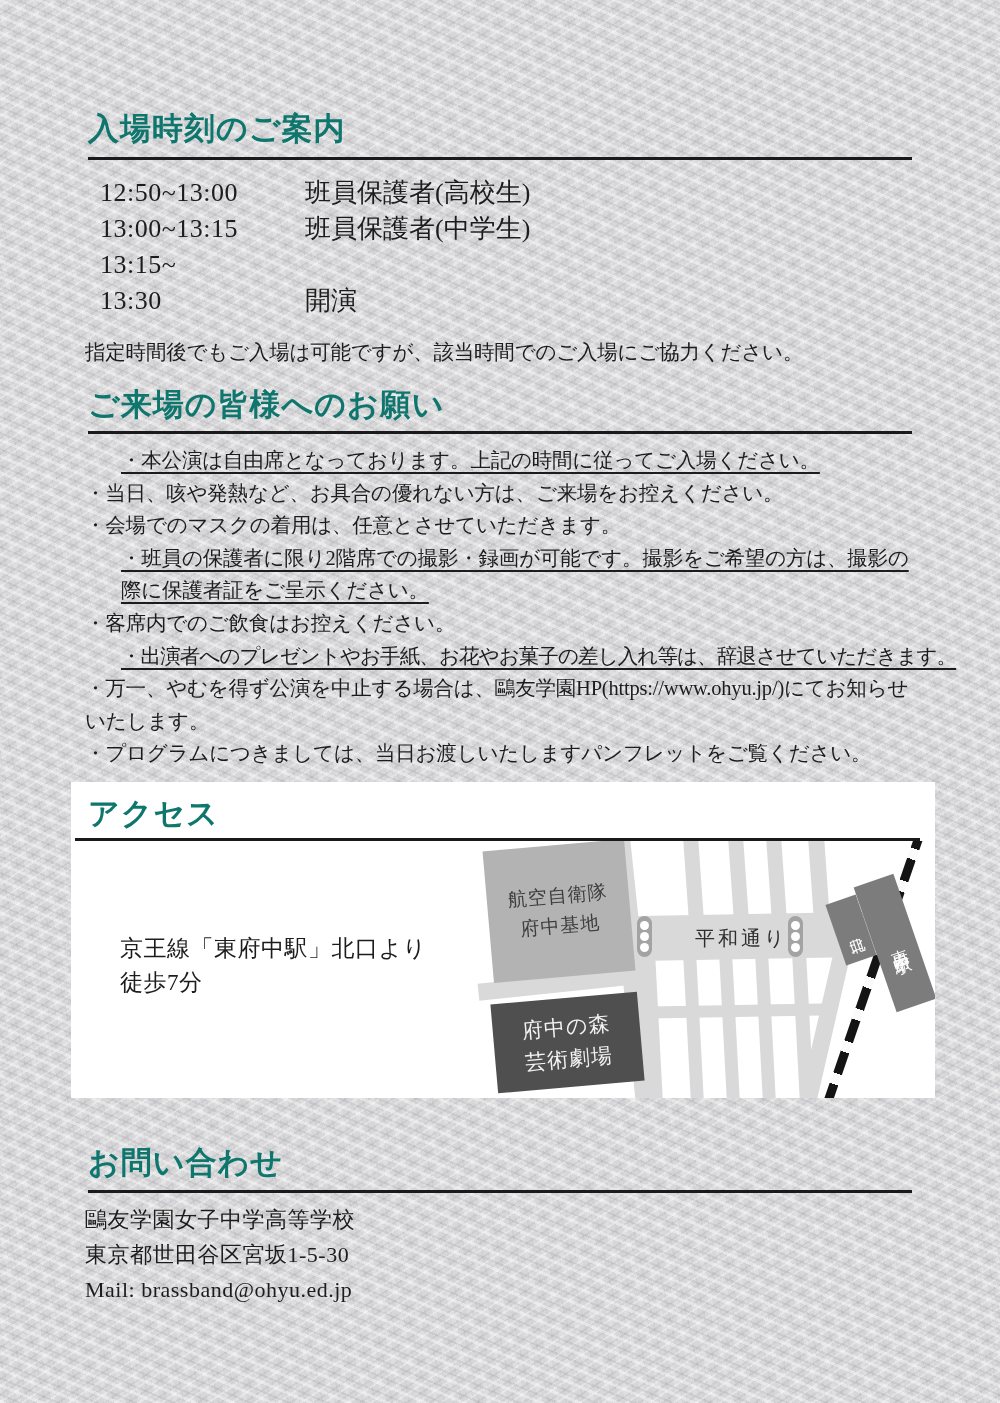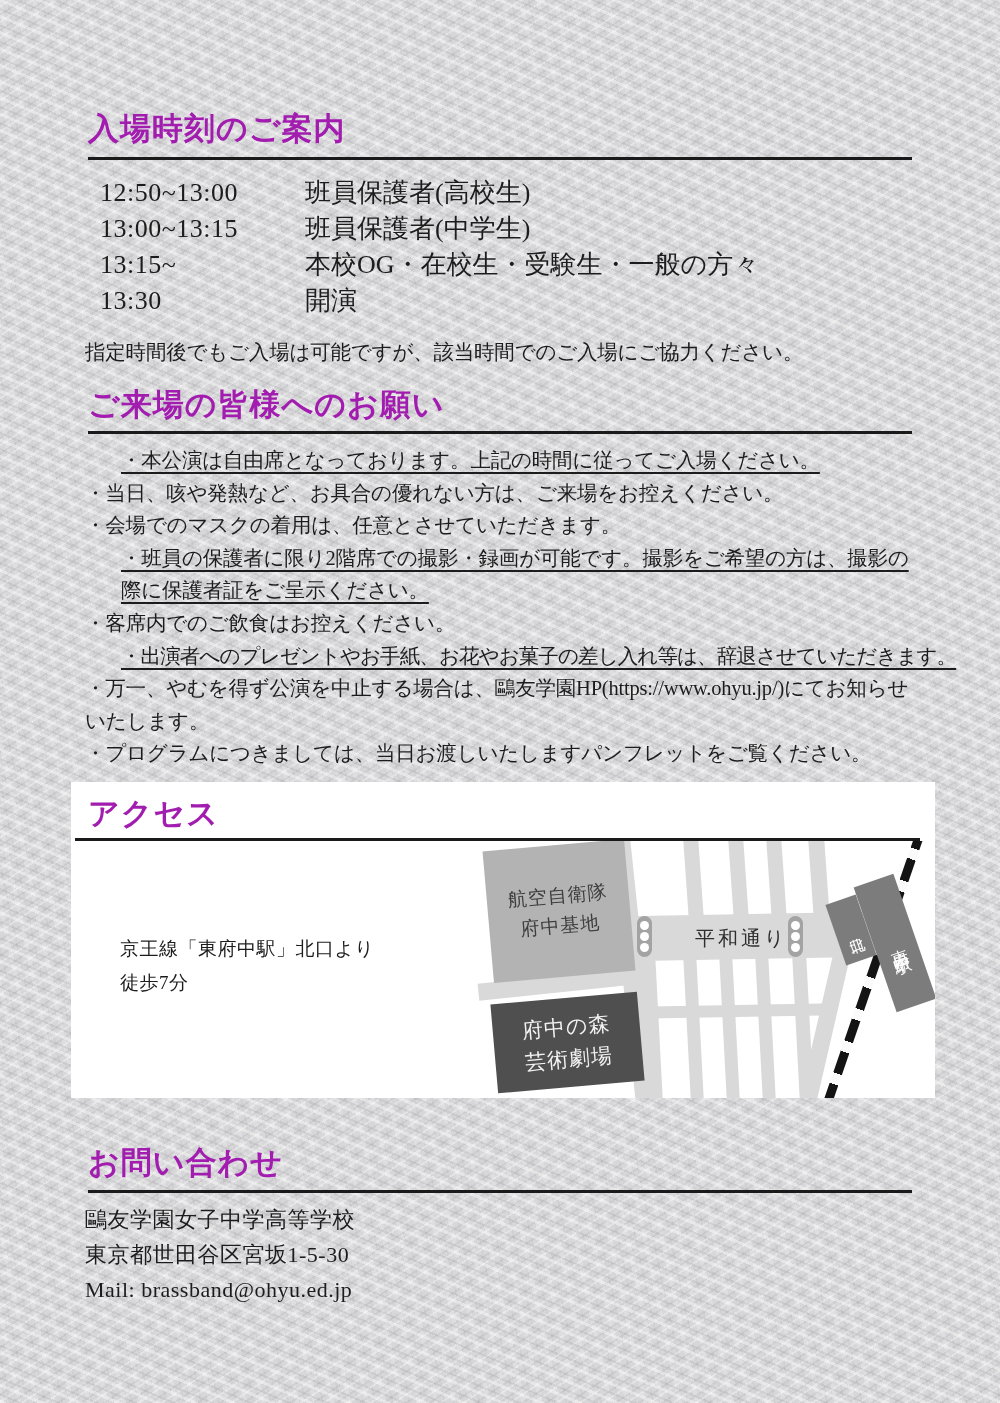--- a/index.html
+++ b/index.html
@@ -7,34 +7,34 @@
     width:1000px;height:1403px;position:relative;overflow:hidden;
     font-family:"Liberation Serif","DejaVu Serif",serif;
     color:#1c1c1c;
     background-color:#d7d7d9;
     background-image:
       repeating-linear-gradient(23deg, rgba(255,255,255,.38) 0 3px, rgba(0,0,0,0) 3px 7px, rgba(118,118,124,.13) 7px 9px, rgba(0,0,0,0) 9px 15px),
       repeating-linear-gradient(-34deg, rgba(255,255,255,.30) 0 2px, rgba(0,0,0,0) 2px 6px, rgba(110,110,116,.10) 6px 8px, rgba(0,0,0,0) 8px 13px),
       repeating-linear-gradient(78deg, rgba(235,235,238,.35) 0 4px, rgba(0,0,0,0) 4px 9px, rgba(140,140,146,.08) 9px 11px, rgba(0,0,0,0) 11px 17px);
   }
   .abs{position:absolute;}
-  h2{margin:0;font-size:31px;font-weight:700;letter-spacing:1px;color:#a21caf;line-height:1.2;}
+  h2{margin:0;font-size:31px;font-weight:700;letter-spacing:1px;color:#0f766e;line-height:1.2;}
   .rule{position:absolute;height:2.5px;background:#1a1a1a;}
   
   .sched-row{display:flex;line-height:36px;font-size:26px;}
   .sched-time{width:205px;letter-spacing:.5px;}
   .note{font-size:20.5px;letter-spacing:-0.2px;margin-top:16px;}
   
   .req{font-size:20.5px;line-height:32.6px;letter-spacing:-0.2px;width:828px;}
   .req .line{min-height:32.6px;}
   .u{text-decoration:underline;text-underline-offset:5px;text-decoration-thickness:1.5px;margin-left:36px;}
   .nowrap{white-space:nowrap;letter-spacing:-0.9px;}
   
   .access-box{position:absolute;left:71px;top:782px;width:864px;height:316px;background:#ffffff;}
-  .walk{font-size:19px;line-height:34px;letter-spacing:.5px;}
+  .walk{font-size:23px;line-height:34px;letter-spacing:.5px;}
   
   .map{position:absolute;left:369px;top:59px;width:495px;height:257px;overflow:hidden;}
   .road{position:absolute;background:#d9d9d9;}
   .bld{position:absolute;display:flex;flex-direction:column;align-items:center;justify-content:center;text-align:center;}
   .bld-base{background:#b3b3b3;color:#3d3d3d;font-size:19px;letter-spacing:1px;line-height:30px;}
   .bld-theater{background:#4f4f4f;color:#f2f2f2;font-size:21px;letter-spacing:1px;line-height:32px;}
   .bld-station{background:#7c7c7c;color:#ffffff;}
   .vtext{writing-mode:vertical-rl;text-orientation:upright;letter-spacing:3px;}
   .rail{position:absolute;left:478px;top:-14px;width:9px;height:296px;
         transform:rotate(19deg);transform-origin:top center;
@@ -57,21 +57,20 @@
   <div class="sched-row">
     <span class="sched-time">12:50~13:00</span>
     <span class="sched-label">班員保護者(高校生)</span>
   </div>
   <div class="sched-row">
     <span class="sched-time">13:00~13:15</span>
     <span class="sched-label">班員保護者(中学生)</span>
   </div>
   <div class="sched-row">
     <span class="sched-time">13:15~</span>
-    <span class="sched-label">本校OG・在校生・受験生・一般の方々</span>
   </div>
   <div class="sched-row">
     <span class="sched-time">13:30</span>
     <span class="sched-label">開演</span>
   </div>
 </div>
 <div class="abs note" style="left:85px;top:322px;">指定時間後でもご入場は可能ですが、該当時間でのご入場にご協力ください。</div>
 
 <h2 class="abs" style="left:88px;top:386px;text-align:right;">ご来場の皆様へのお願い</h2>
 <div class="rule" style="left:88px;top:431px;width:824px;"></div>

